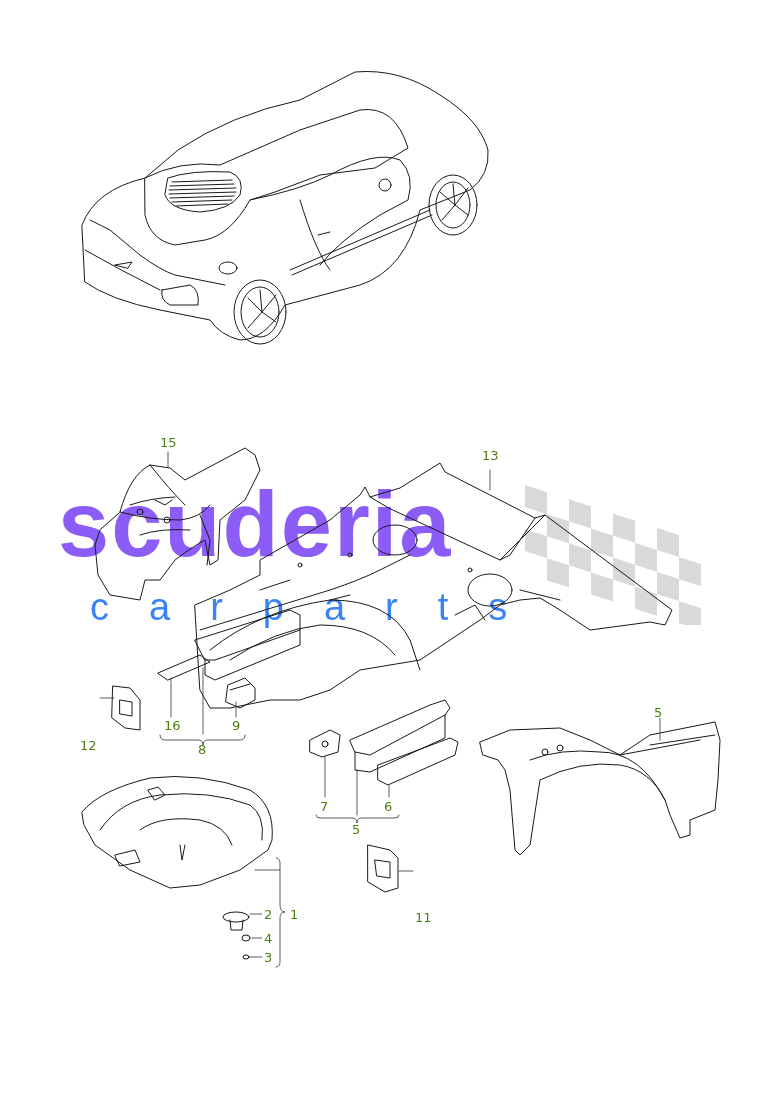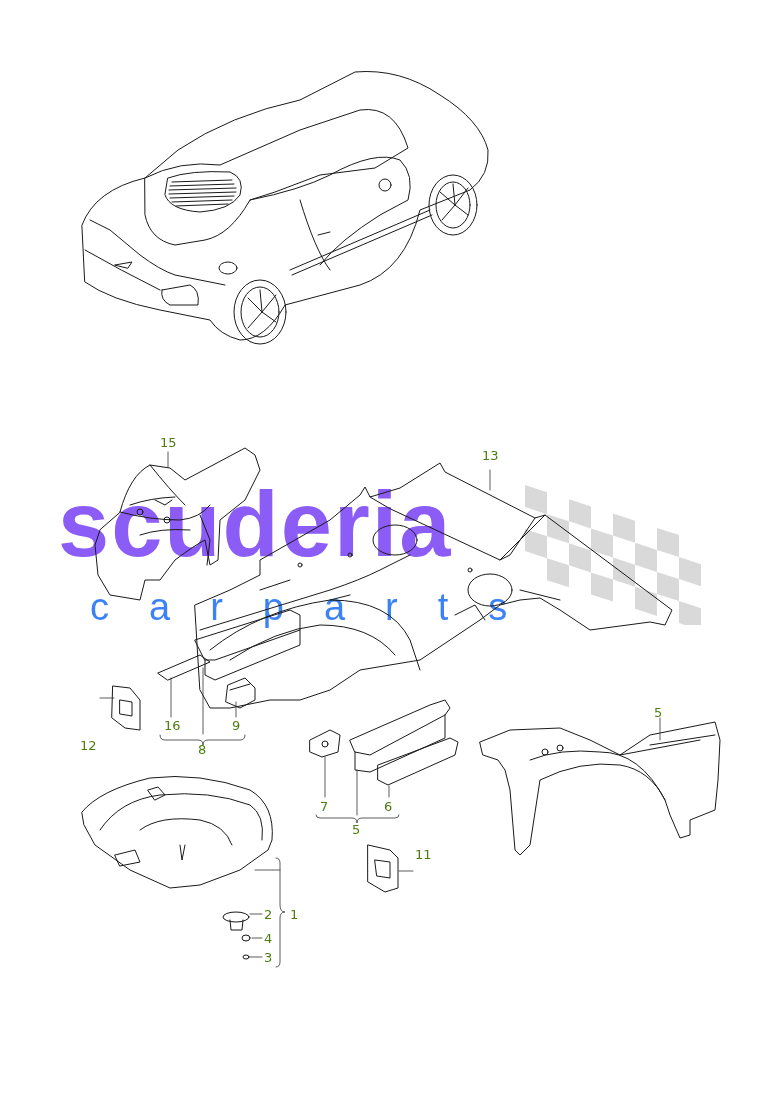--- a/index.html
+++ b/index.html
@@ -168,18 +168,18 @@
   <span class="lbl" style="left:160px; top:436px;">15</span>
   <span class="lbl" style="left:482px; top:449px;">13</span>
   <span class="lbl" style="left:80px;  top:692px;margin-top:47px;">12</span>
   <span class="lbl" style="left:164px; top:719px;">16</span>
   <span class="lbl" style="left:232px; top:719px;">9</span>
   <span class="lbl" style="left:198px; top:743px;">8</span>
   <span class="lbl" style="left:654px; top:706px;">5</span>
   <span class="lbl" style="left:320px; top:800px;">7</span>
   <span class="lbl" style="left:384px; top:800px;">6</span>
   <span class="lbl" style="left:352px; top:823px;">5</span>
-  <span class="lbl" style="left:415px; top:848px;">11</span>
+  <span class="lbl" style="left:415px; top:911px;">11</span>
   <span class="lbl" style="left:264px; top:908px;">2</span>
   <span class="lbl" style="left:264px; top:932px;">4</span>
   <span class="lbl" style="left:264px; top:951px;">3</span>
   <span class="lbl" style="left:290px; top:908px;">1</span>
 </div>
 
 </body></html>

